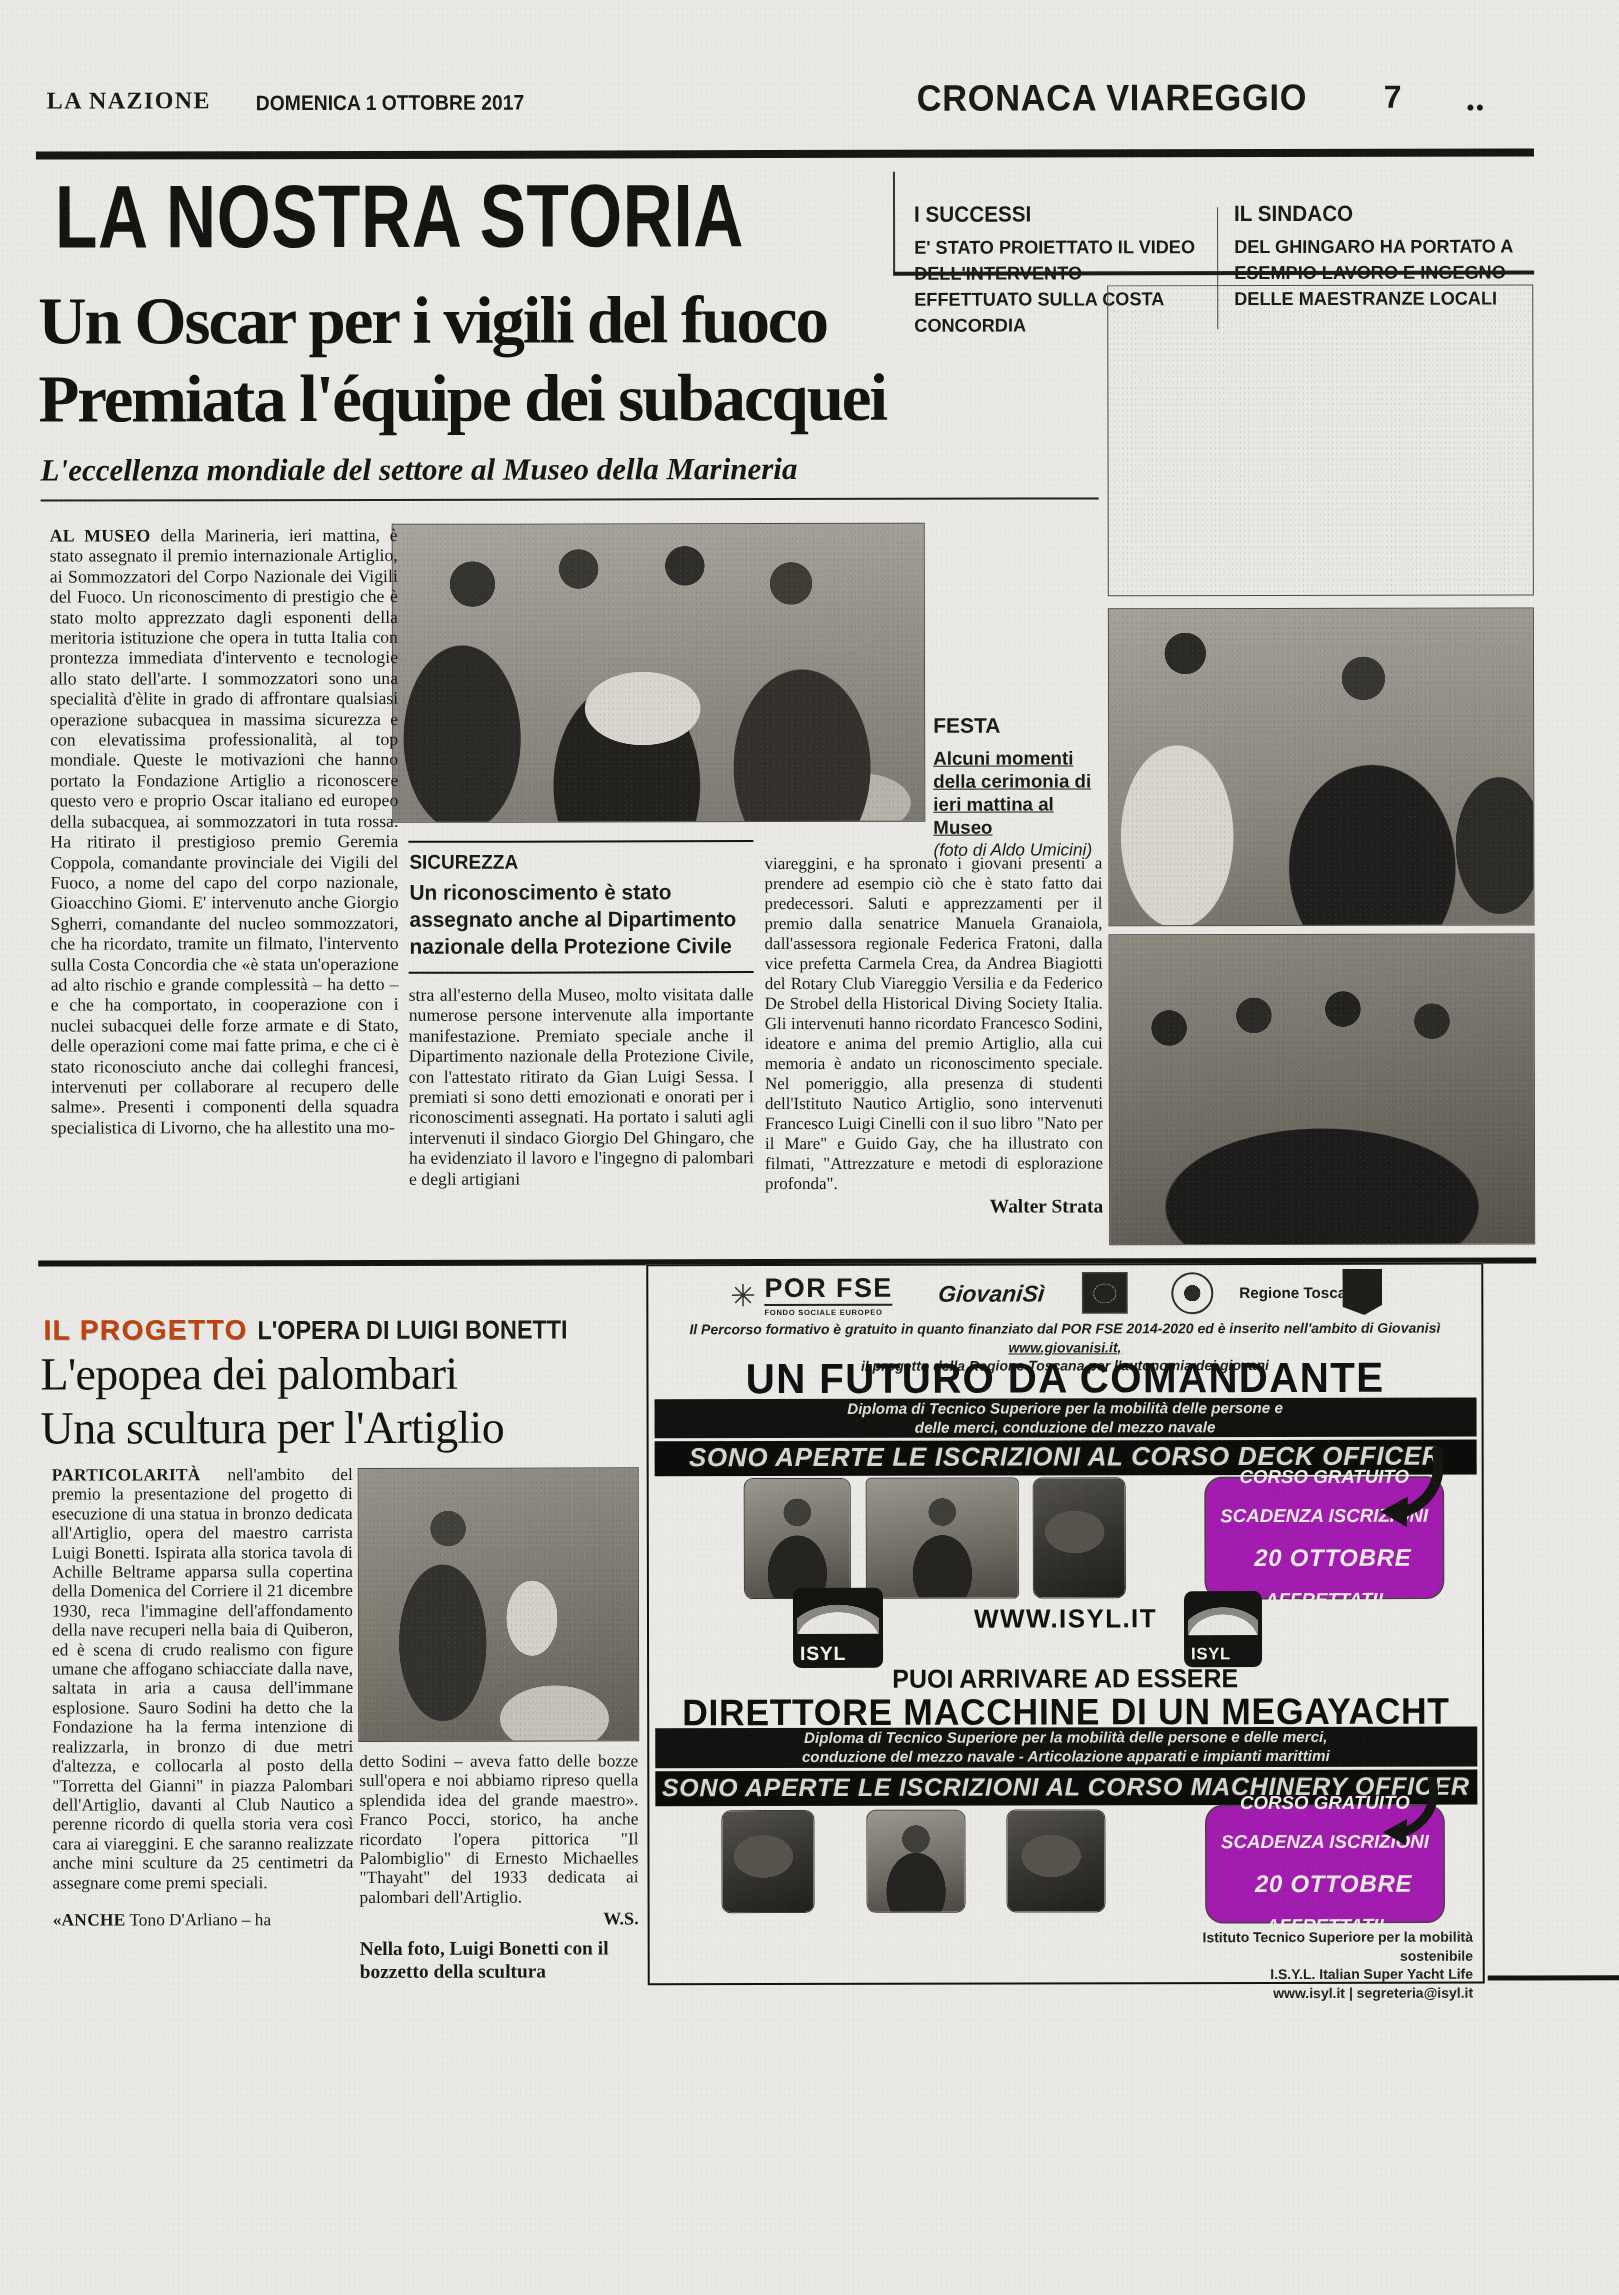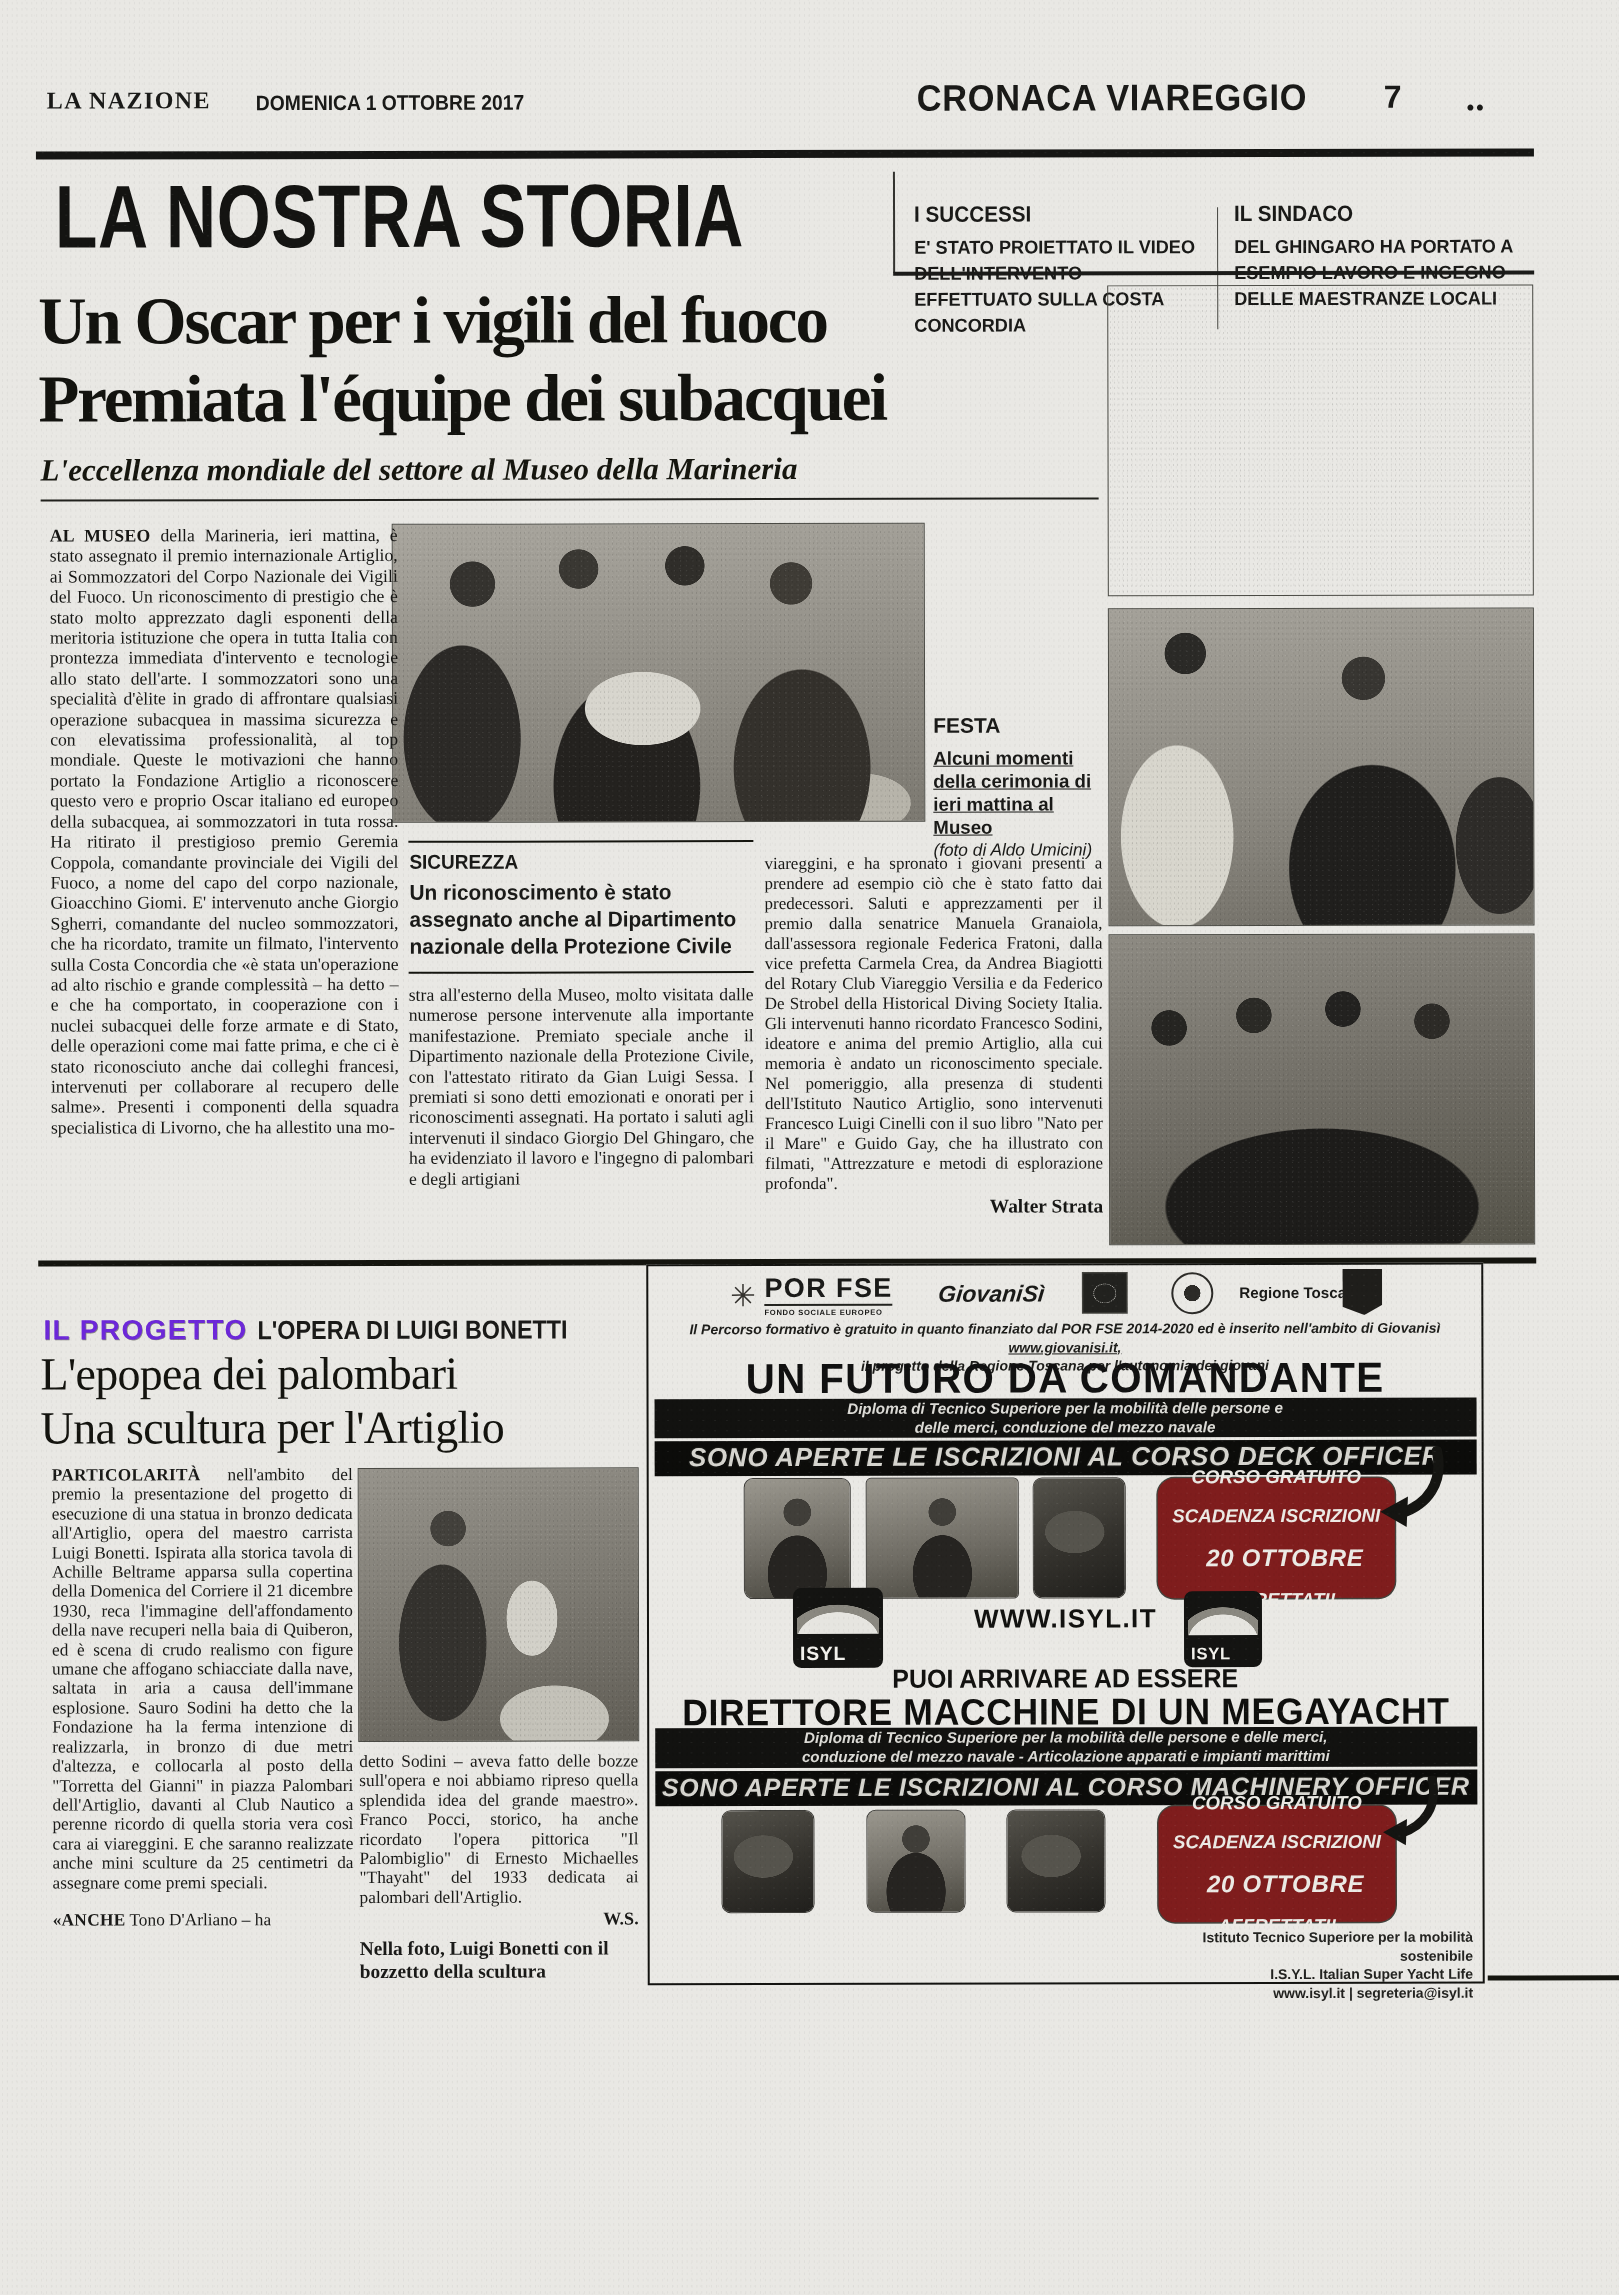--- a/index.html
+++ b/index.html
@@ -115,21 +115,21 @@
     background:
       radial-gradient(circle 18px at 32% 22%, #43413c 0 97%, transparent 100%),
       radial-gradient(ellipse 62px 111px at 30% 64%, #34322e 0 70%, transparent 71%),
       radial-gradient(ellipse 42px 62px at 62% 55%, #d3d1c9 0 60%, transparent 61%),
       radial-gradient(ellipse 90px 55px at 70% 92%, #c4c2b9 0 60%, transparent 61%),
       linear-gradient(165deg,#97948c 0%, #7b7870 55%, #615e56 100%); }
 
   
   .rule3 { left:38px; top:1259px; width:1498px; height:5.5px; background:#15150f; }
   .kick2 { left:43px; top:1313px; white-space:nowrap; }
-  .kick2 .k1 { font-size:28px; font-weight:900; letter-spacing:1.4px; color:#6d28d9; text-shadow:0.7px 0.7px 0 #8a8a84; }
+  .kick2 .k1 { font-size:28px; font-weight:900; letter-spacing:1.4px; color:#c2410c; text-shadow:0.7px 0.7px 0 #8a8a84; }
   .kick2 .k2 { font-size:26px; font-weight:700; margin-left:9.7px; transform:scaleX(.9); transform-origin:left top; display:inline-block; }
   .headline2 { left:40px; top:1346px; width:624px; font-size:46px; line-height:54px; letter-spacing:-0.7px; color:#14140f; }
   .a2col1 { left:51px; top:1464px; width:301px; }
   .a2col2 { left:358px; top:1751px; width:279px; }
   .body-sm { font-size:17.3px; line-height:19.4px; text-align:justify; }
   .a2para2 { margin-top:18px; }
   .ws { text-align:right; font-weight:700; font-size:18px; margin-top:1.4px; }
   .a2caption { margin-top:7px; font-weight:700; font-size:19.4px; line-height:23px; text-align:left; }
 
   
@@ -166,23 +166,23 @@
              text-align:center; font-style:italic; font-weight:900; font-size:25px; line-height:33px;
              letter-spacing:0.7px; text-shadow:0.7px 0.7px 0 #000, 0 0 2.1px #4a4a44; }
   .thumb { position:absolute; border-radius:8.3px; outline:0.7px solid #3c3b37;
            background:
             radial-gradient(circle 14px at 50% 28%, #403e39 0 97%, transparent 100%),
             radial-gradient(ellipse 42px 55px at 50% 80%, #262421 0 70%, transparent 71%),
             linear-gradient(170deg,#9b988f 0%, #6e6b63 60%, #4a4840 100%); }
   .thumb.dark { background:
             radial-gradient(ellipse 49px 35px at 45% 45%, #56544d 0 60%, transparent 61%),
             linear-gradient(160deg,#55534c 0%, #34322d 55%, #201f1c 100%); }
-  .promo { position:absolute; width:237px; background:#7f1d1d; border-radius:16.6px; color:#eceae5;
+  .promo { position:absolute; width:237px; background:#a21caf; border-radius:16.6px; color:#eceae5;
            text-align:center; font-family:"Liberation Sans",sans-serif; font-style:italic; font-weight:700;
-           display:flex; flex-direction:column; justify-content:center; gap:17px; box-shadow:0 0 0 1.4px #44443e; }
+           display:flex; flex-direction:column; justify-content:center; gap:17px; box-shadow:0 0 0 1.4px #44443e;margin-left:48px; }
   .promo .l1,.promo .l2,.promo .l4 { font-size:18.7px; }
   .promo .l3 { font-size:24px; letter-spacing:0.7px;padding-left:17px; }
   .arrow { position:absolute; width:72px; height:83px; }
   .isyl { position:absolute; background:#141412; border-radius:8.3px; overflow:hidden; }
   .isyl .wave { position:absolute; top:4.2px; left:4.2px; right:4.2px; height:52%;
                 background:radial-gradient(ellipse 90% 120% at 50% 115%, #e6e5e0 0 55%, #8a8880 56% 70%, transparent 71%); }
   .isyl .it { position:absolute; left:7px; bottom:2.8px; color:#f2f1ec; font-family:"Liberation Sans",sans-serif;
               font-weight:700; font-size:19.4px; letter-spacing:0.7px; }
   .www { left:0; right:0; top:338px; text-align:center; font-family:"Liberation Sans",sans-serif;
          font-weight:900; font-size:26px; letter-spacing:1.4px; color:#121210; }

